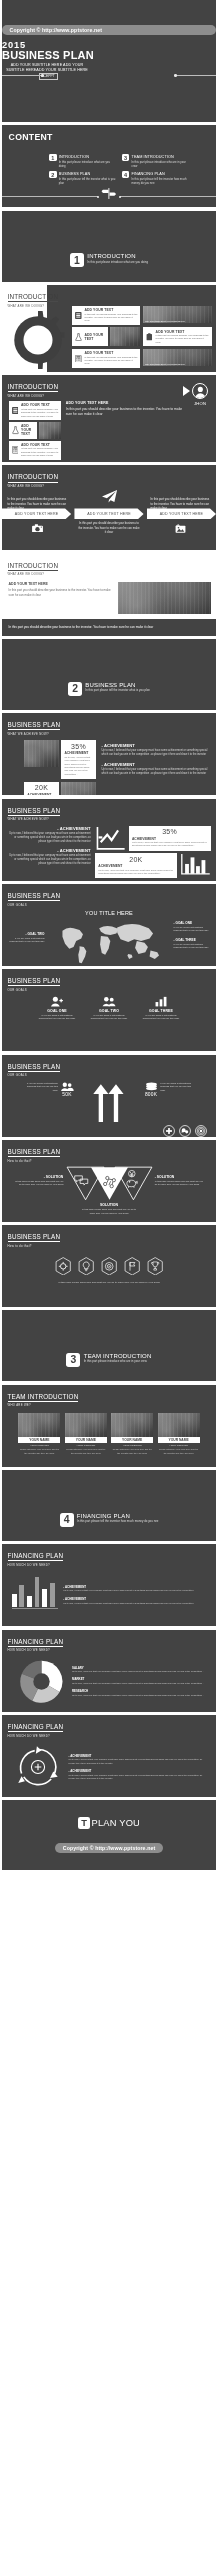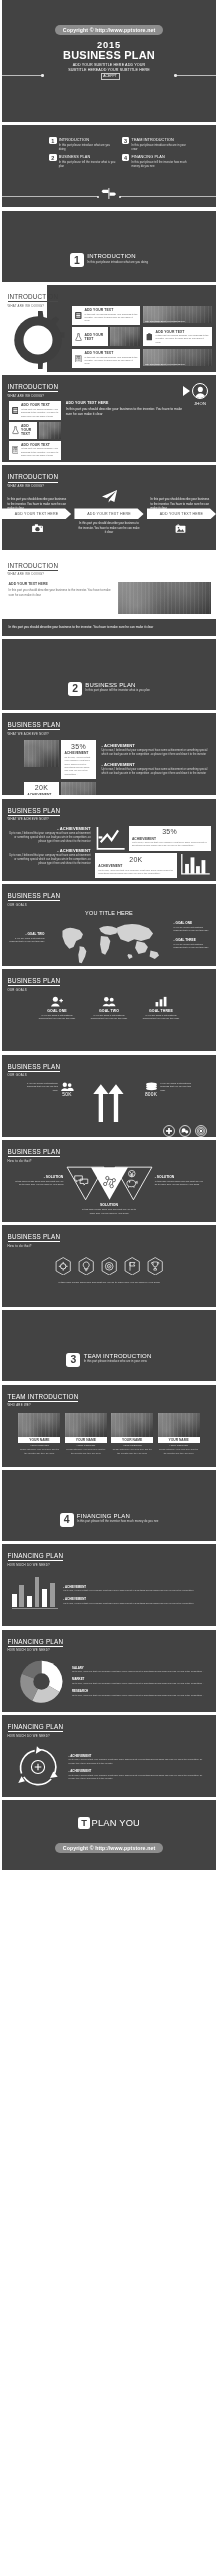--- a/index.html
+++ b/index.html
@@ -16,21 +16,21 @@
   .slide {
     width:214px;
     margin:0 auto 3.3px auto;
     background:#434343;
     position:relative;
     overflow:hidden;
   }
   .slide.light { background:#ffffff; color:#3e3e3e; }
 
   
-  .s-cover { height:122px; display:flex; flex-direction:column; align-items:center; justify-content:flex-start; }
+  .s-cover { height:122px; display:flex; flex-direction:column; justify-content:flex-start; }
   .copyright-pill {
     margin-top:25px;
     background:#8d8d8d;
     color:#ffffff;
     border-radius:6.6px;
     padding:1.6px 7.6px 2.2px 7.6px;
     font-size:5.2px;
     font-weight:bold;
     letter-spacing:0.1px;
     white-space:nowrap;
@@ -206,20 +206,21 @@
       <span>ADD YOUR SUBTITLE HERE ADD YOUR SUBTITLE HEREADD YOUR SUBTITLE HERE</span>
       <span class="aceppt">ACEPPT</span>
     </div>
     <div class="cover-rule l"></div>
     <div class="cover-rule r"></div>
     <div class="cover-dot l"></div>
     <div class="cover-dot r"></div>
   </section>
 
   <section class="slide s-content">
+    <div class="content-title">CONTENT</div>
     <div class="c-grid">
       <div class="c-item">
         <div class="numbox">1</div>
         <div class="c-txt">
           <h4>INTRODUCTION</h4>
           <p>In this part please introduce what are you doing</p>
         </div>
       </div>
       <div class="c-item">
         <div class="numbox">3</div>

